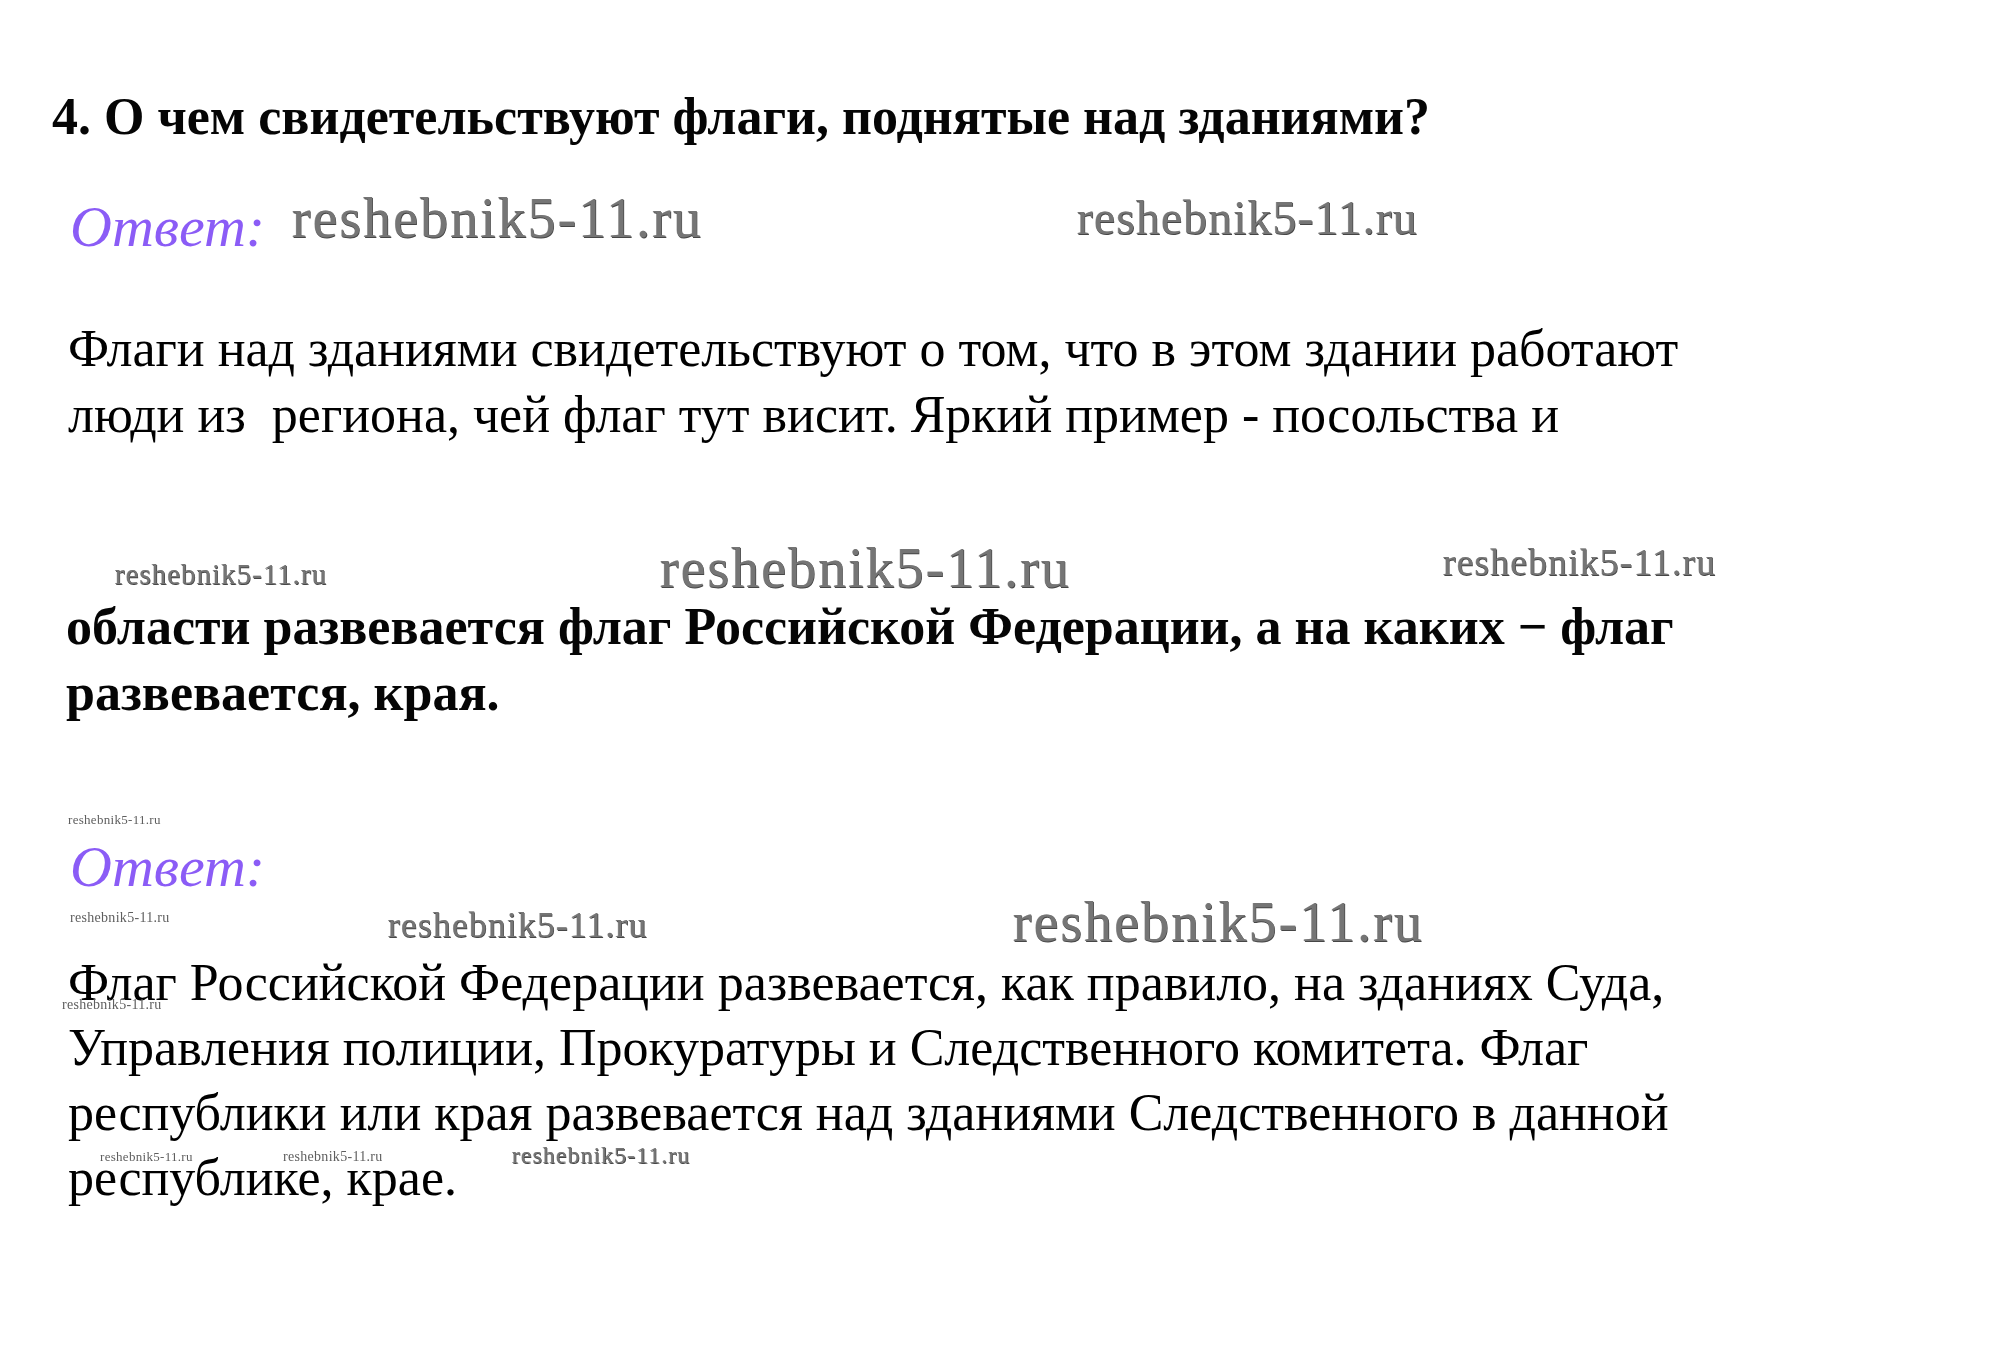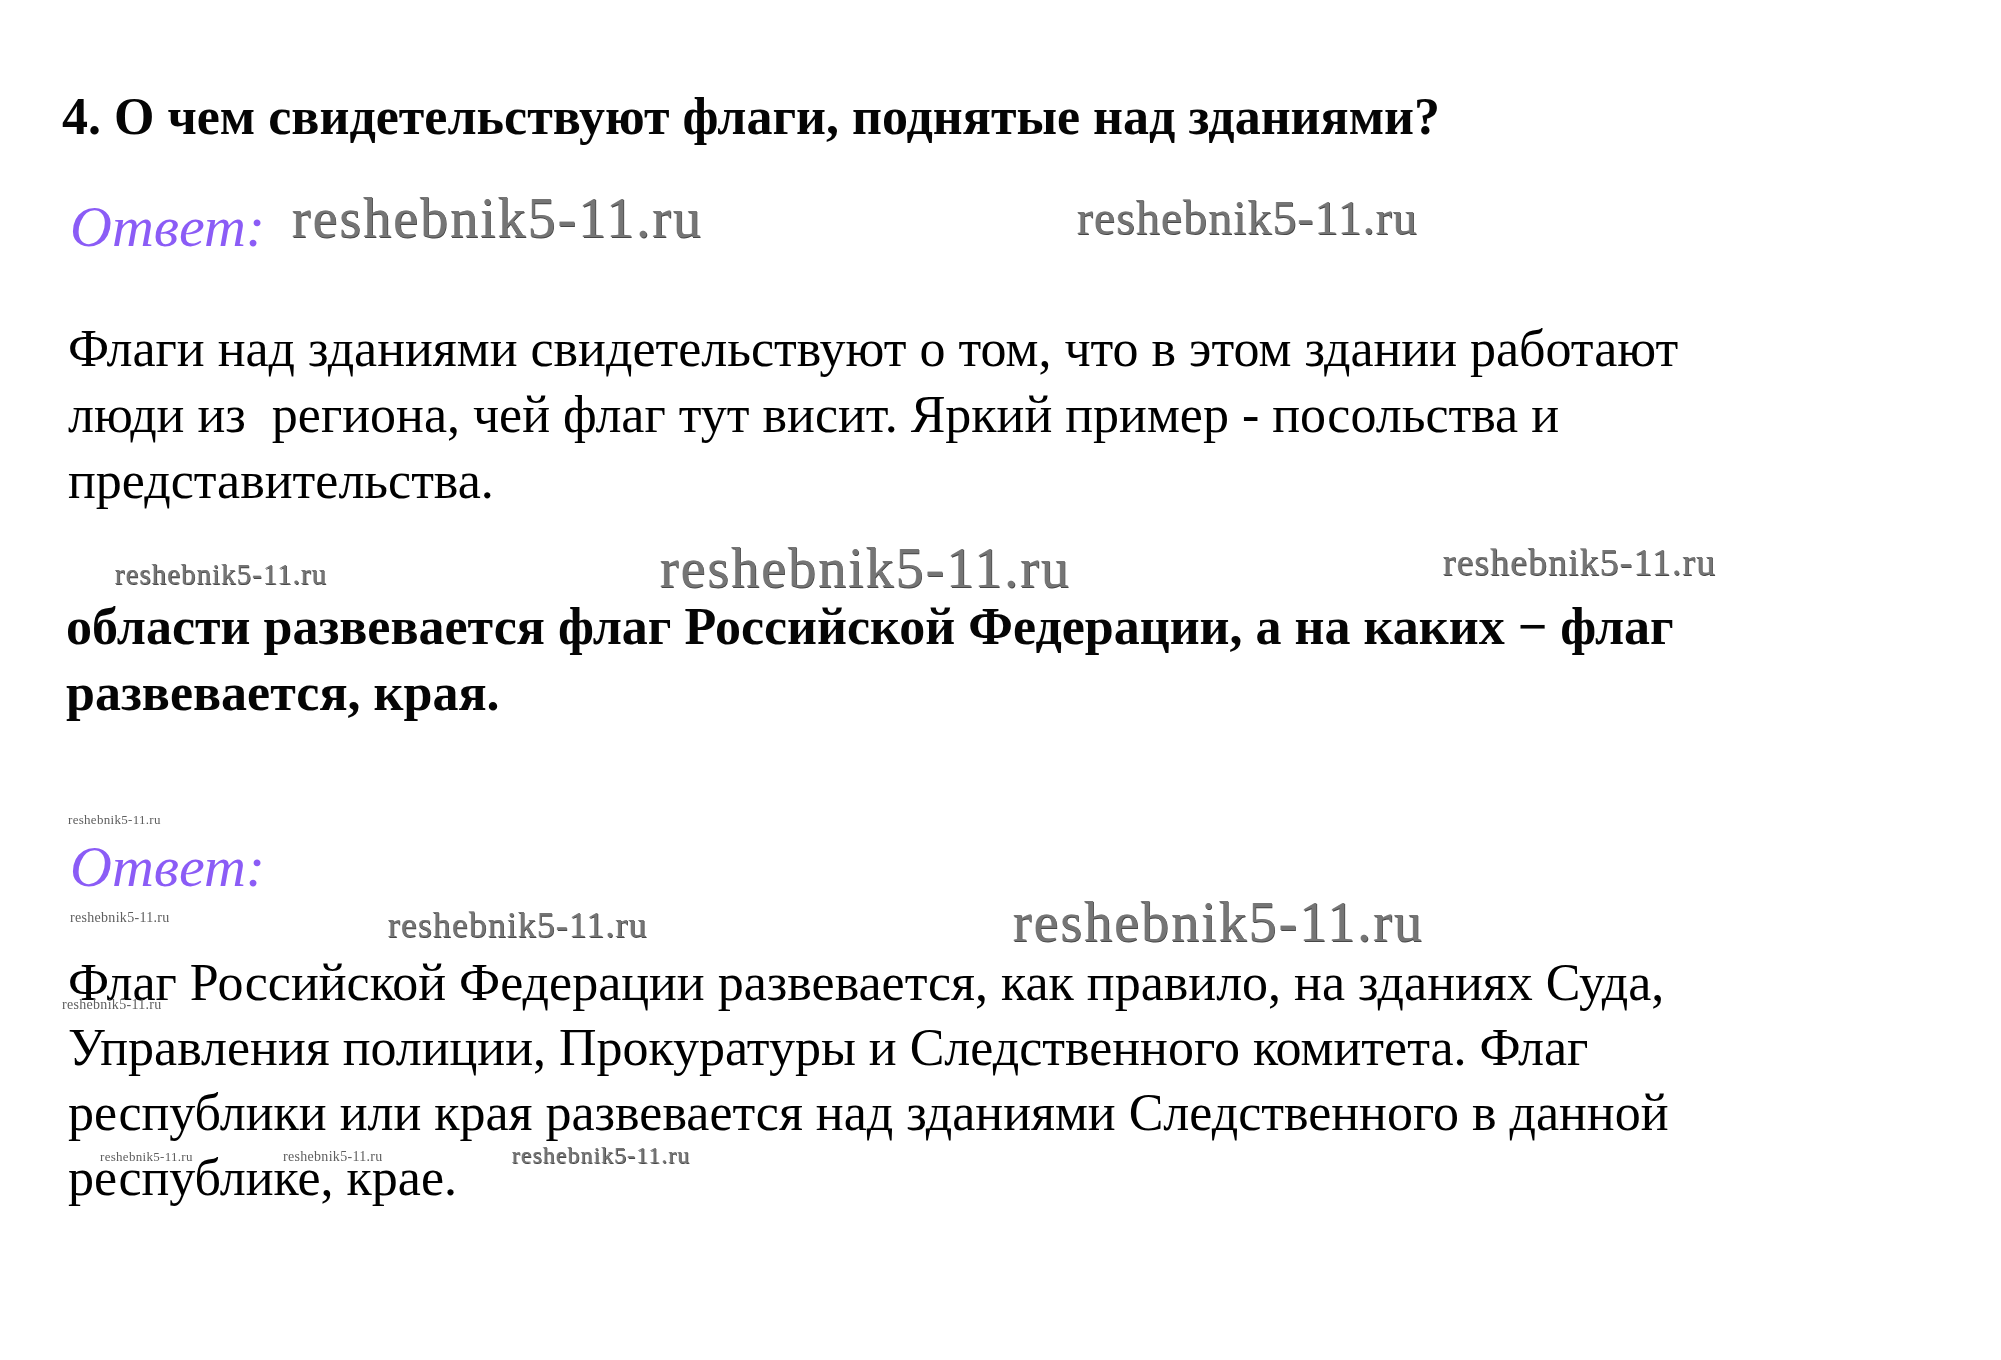--- a/index.html
+++ b/index.html
@@ -45,30 +45,29 @@
     letter-spacing: 0.3px;
     color: #5e5e5e;
     text-shadow: none;
   }
 </style>
 </head>
 <body>
 
 <div class="page">
 
-  <div class="abs heading line" style="left:62px; top:84px;">4. О чем свидетельствуют флаги, поднятые над зданиями?</div>
+  <div class="abs heading line" style="left:52px; top:84px;">4. О чем свидетельствуют флаги, поднятые над зданиями?</div>
 
   <div class="abs answer-label" style="left:70px; top:192px;">Ответ:</div>
   <div class="abs wm" style="left:292px; top:186px; font-size:56px;">reshebnik5-11.ru</div>
   <div class="abs wm" style="left:1077px; top:190px; font-size:48px; letter-spacing:1px;">reshebnik5-11.ru</div>
 
   <div class="abs bodytext" style="left:68px; top:316px;">
     <div class="line">Флаги над зданиями свидетельствуют о том, что в этом здании работают</div>
     <div class="line">люди из  региона, чей флаг тут висит. Яркий пример - посольства и</div>
-    <div class="line">представительства.</div>
   </div>
 
   <div class="abs wm" style="left:115px; top:558px; font-size:29px; letter-spacing:1px;">reshebnik5-11.ru</div>
   <div class="abs wm" style="left:660px; top:536px; font-size:56px;">reshebnik5-11.ru</div>
   <div class="abs wm" style="left:1443px; top:540px; font-size:38px; letter-spacing:1px;">reshebnik5-11.ru</div>
 
   <div class="abs heading" style="left:66px; top:594px;">
     <div class="line">области развевается флаг Российской Федерации, а на каких − флаг</div>
     <div class="line">развевается, края.</div>
   </div>

